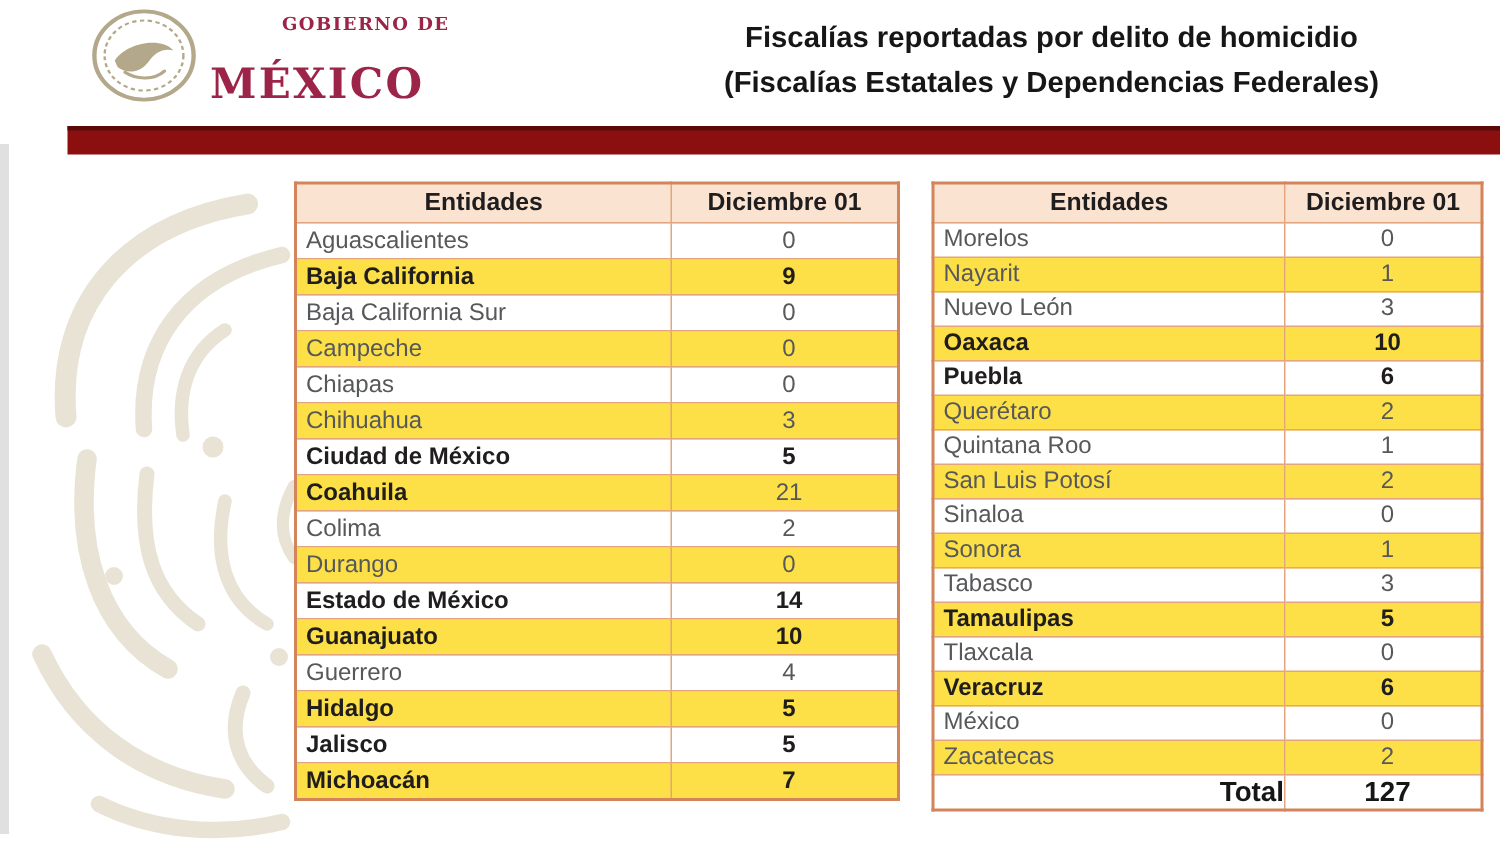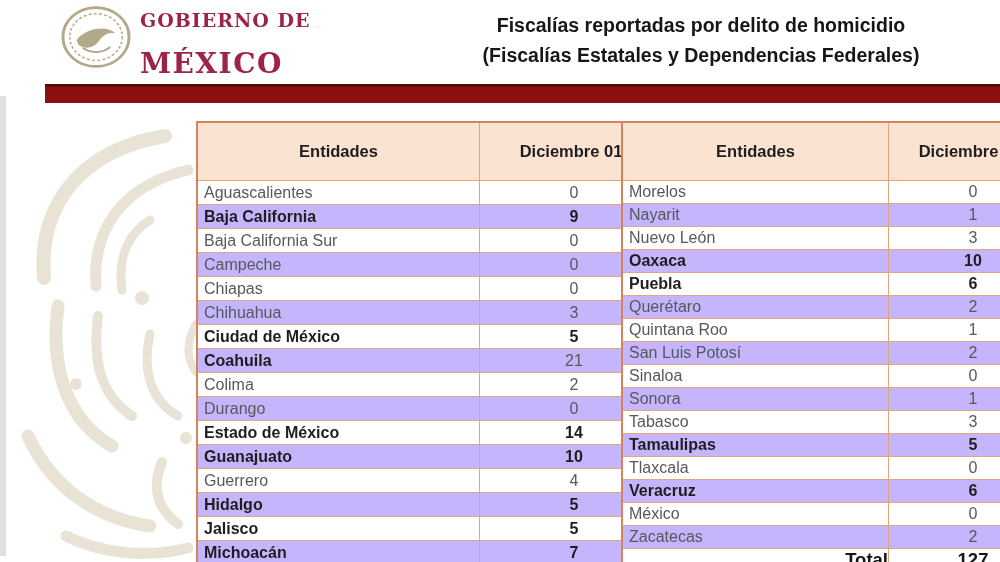--- a/index.html
+++ b/index.html
@@ -5,21 +5,21 @@
   html,body{margin:0;padding:0;}
   body{
     width:1000px;height:562px;position:relative;overflow:hidden;
     background:#ffffff;
     font-family:"Liberation Sans", sans-serif;
     -webkit-font-smoothing:antialiased;
   }
   
   .seal{position:absolute;left:60px;top:5px;width:72px;height:64px;}
   .logo-text{position:absolute;left:140px;top:9px;color:#9d2449;font-family:"DejaVu Serif", serif;font-weight:bold;}
-  .logo-line1{font-size:19px;letter-spacing:1px;}
+  .logo-line1{font-size:12px;letter-spacing:1px;margin-left:48px;}
   .logo-line2{font-size:28px;letter-spacing:1.5px;margin-top:16px;}
   .title{
     position:absolute;left:410px;right:8px;top:10px;text-align:center;
     font-size:19.5px;font-weight:bold;color:#161616;line-height:1.55;
   }
   .maroon-bar{
     position:absolute;left:45px;right:0;top:84px;height:16px;
     background:#8b0f0f;border-top:3px solid #5a0909;
   }
   .edge-strip{position:absolute;left:0;top:96px;width:6px;height:460px;background:#e0e0e0;}
@@ -28,31 +28,31 @@
   
   table.t{
     position:absolute;top:121px;border-collapse:collapse;
     border:2px solid #d4845a;background:#ffffff;
     font-size:16px;color:#57585a;table-layout:fixed;
   }
   #left-table{left:196px;width:401px;}
   #right-table{left:621px;width:365px;}
   table.t th{
     height:25px;background:#fbe3d1;color:#1f1d1e;font-weight:bold;
-    border:1px solid #e2a57e;text-align:center;font-size:16.5px;padding:16px;
+    border:1px solid #e2a57e;text-align:center;font-size:16.5px;padding:0;
   }
   table.t td{
     border:1px solid #e2a57e;padding:0 0 0 6px;line-height:1;
   }
   #left-table td{height:23px;}
   #right-table td{height:22px;}
   td.val{text-align:center;padding:0;}
   #left-table .ent{width:249px;} #left-table .val{width:150px;}
   #right-table .ent{width:233px;} #right-table .val{width:130px;}
-  tr.alt td{background:#c4b5fd;margin-left:25px;}
+  tr.alt td{background:#fde047;margin-left:25px;}
   .b{font-weight:bold;color:#1f1d1e;}
   tr.total-row td{
     height:27px;background:#ffffff;font-weight:bold;color:#161616;font-size:18.5px;
   }
   td.total-label{text-align:right;padding:0;}
   td.total-value{text-align:center;margin-top:35px;}
 </style>
 </head>
 <body>
 

